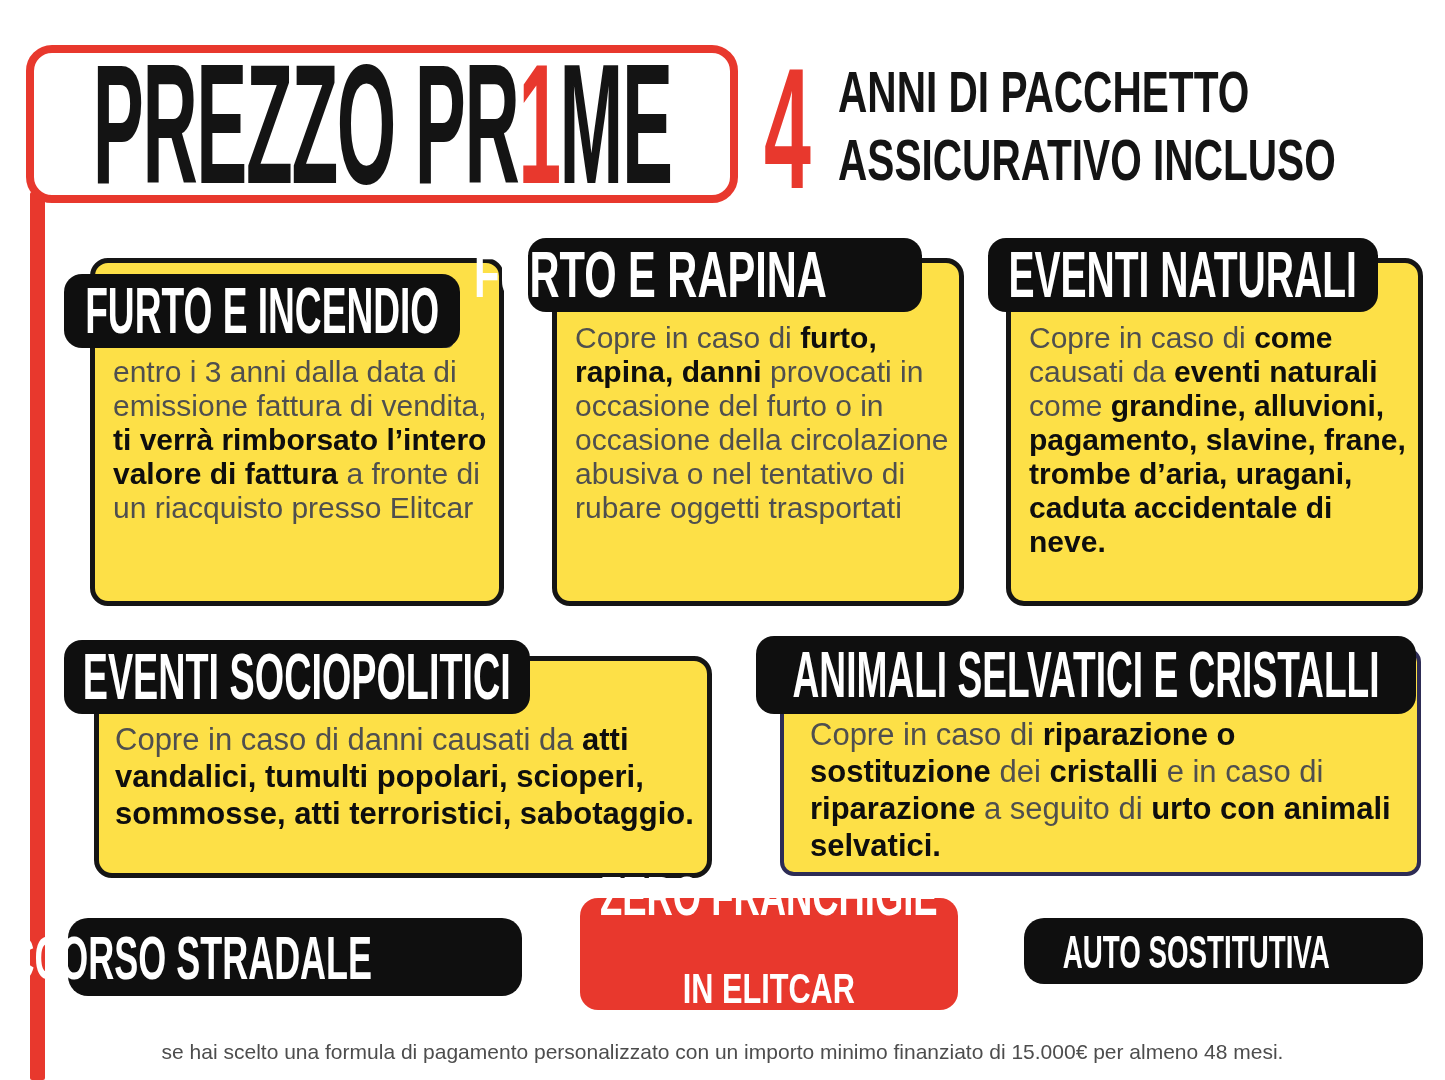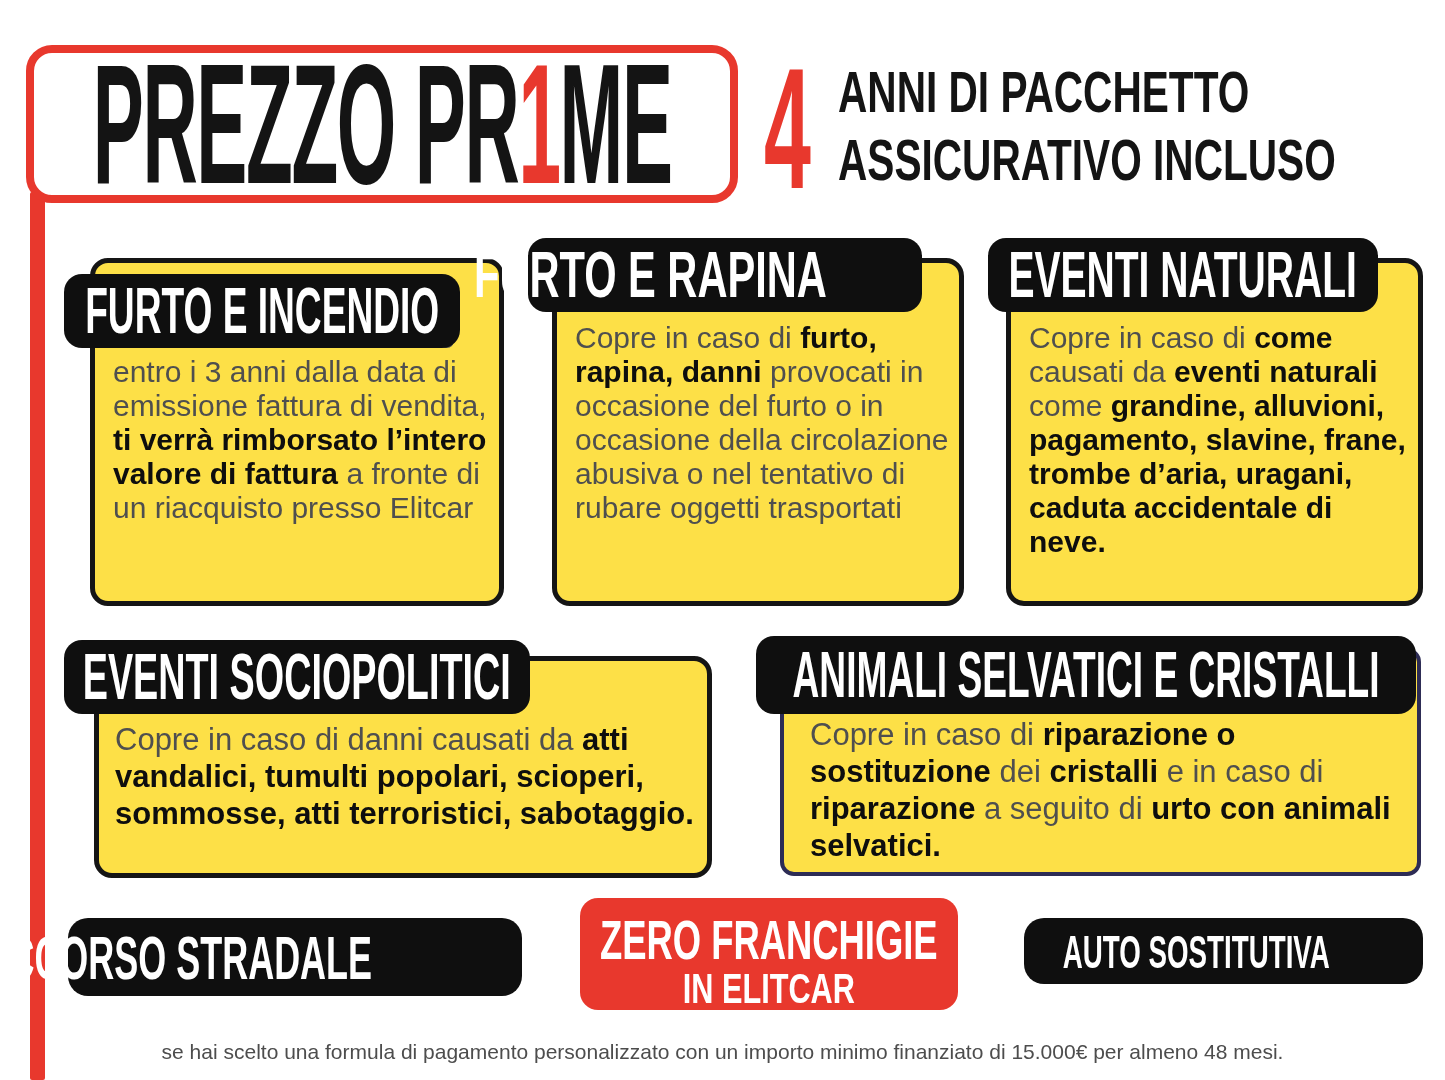--- a/index.html
+++ b/index.html
@@ -50,21 +50,21 @@
     border:4px solid var(--navy-border,#2d2c55);border-radius:14px;}
   
   .badge-bottom{position:absolute;z-index:2;background:var(--badge-black,#0f0f0f);color:#fff;
     border-radius:20px;display:flex;align-items:center;justify-content:flex-end;font-weight:700;}
   .badge-bottom span{display:inline-block;white-space:nowrap;}
   .b-1{left:68px;top:918px;width:454px;height:78px;font-size:62px;}
   .b-1 span{transform:scaleX(.58);}
   .b-3{left:1024px;top:918px;width:399px;height:66px;font-size:47px;}
   .b-3 span{transform:scaleX(.59);}
   .b-2{left:580px;top:898px;width:378px;height:112px;background:var(--accent-red,#e8382d);
-    flex-direction:column;border-radius:18px;}
+    flex-direction:column;border-radius:18px;gap:44px;}
   .b-2 .l1{font-size:56px;line-height:56px;transform:scaleX(.65);}
   .b-2 .l2{font-size:42px;line-height:42px;transform:scaleX(.73);}
   
   .footer{position:absolute;left:0;top:1040px;width:100%;text-align:center;
     font-size:21px;color:#4d4d4d;z-index:2;}
 </style>
 </head>
 <body>
 
 <div class="canvas">

